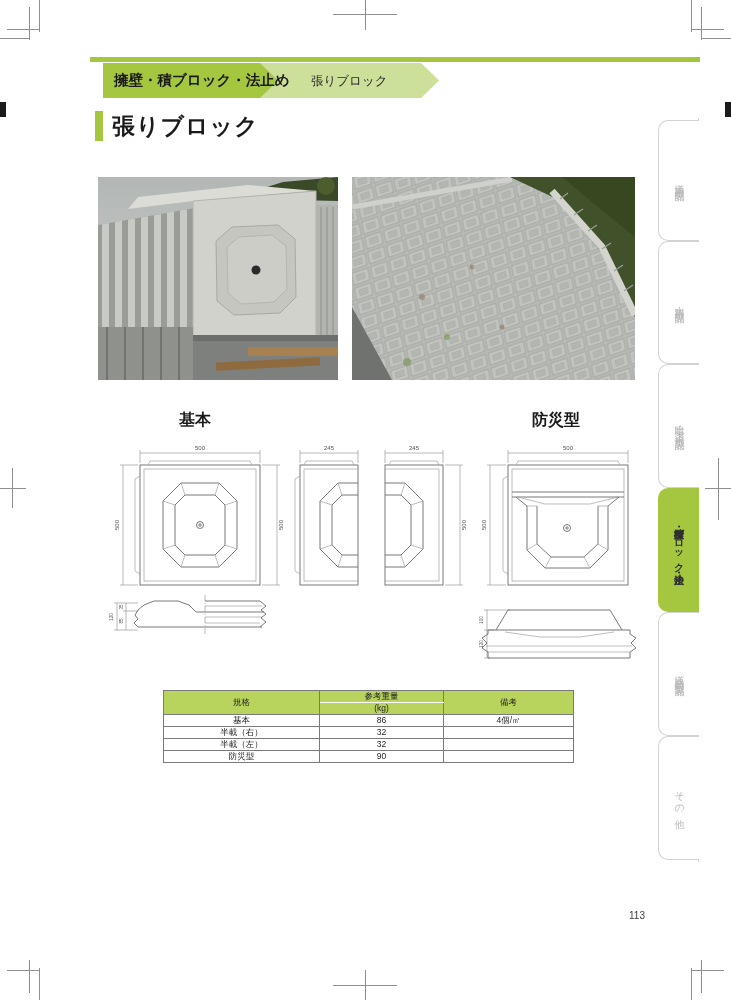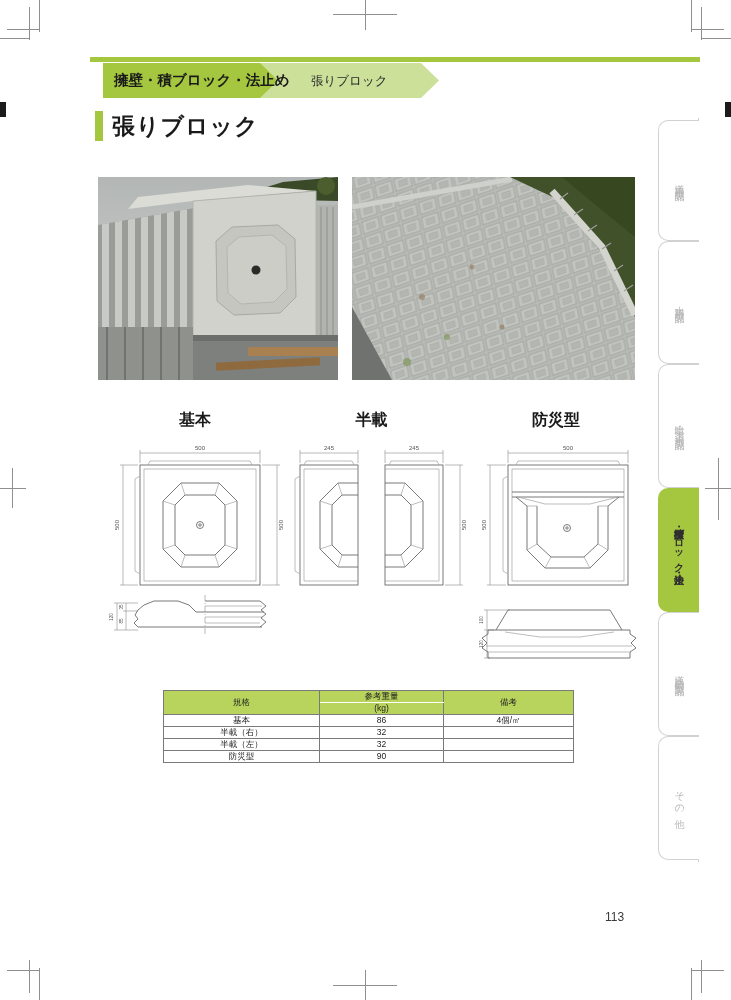--- a/index.html
+++ b/index.html
@@ -39,21 +39,21 @@
   .spec-table th{background:#b9d45c;}
   .spec-table th.weight-top{border-bottom:1px solid #ffffff;margin-top:36px;}
   
   .spine{position:absolute;left:698px;top:118px;width:1px;height:744px;background:#cfcfcf;}
   .tab{position:absolute;left:658px;width:41px;box-sizing:border-box;border:1px solid #d2d2d2;border-right:none;
        border-radius:10px 0 0 10px;background:#fff;display:flex;align-items:center;justify-content:center;}
   .tab span{writing-mode:vertical-rl;font-size:10px;letter-spacing:2px;color:#b8b8b8;}
   .tab.active{background:#a5c73f;border:none;}
   .tab.active span{color:#2f2f2f;font-weight:bold;letter-spacing:0;}
   
-  .pageno{position:absolute;left:605px;top:910px;width:40px;text-align:left;font-size:12px;color:#3a3a3a;}
+  .pageno{position:absolute;left:605px;top:910px;width:40px;text-align:right;font-size:10px;color:#3a3a3a;}
 </style>
 </head>
 <body>
 
 <div class="page">
 
   <div>
     <div class="cm" style="left:39px;top:0;width:1px;height:32px"></div>
     <div class="cm" style="left:29px;top:7px;width:1px;height:33px"></div>
     <div class="cm" style="left:7px;top:29px;width:33px;height:1px"></div>
@@ -159,21 +159,20 @@
       <polygon points="0,130 40,203 0,203" fill="#6f726e"></polygon>
       <circle cx="70" cy="120" r="3" fill="#8a6b4a" opacity="0.5"></circle>
       <circle cx="120" cy="90" r="2.5" fill="#8a6b4a" opacity="0.5"></circle>
       <circle cx="95" cy="160" r="3" fill="#77924e" opacity="0.6"></circle>
       <circle cx="150" cy="150" r="2.5" fill="#8a6b4a" opacity="0.5"></circle>
       <circle cx="55" cy="185" r="4" fill="#77924e" opacity="0.6"></circle>
     </svg>
   </div>
 
   <div class="variant-label" style="left:140px;width:110px">基本</div>
-  <div class="variant-label" style="left:300px;width:143px">半載</div>
   <div class="variant-label" style="left:496px;width:120px">防災型</div>
 
   <svg class="drawings" width="560" height="250" viewBox="0 0 560 250">
 
     <g>
       <rect class="dl" x="50" y="25" width="120" height="120"></rect>
       <rect class="dl2" x="54" y="29" width="112" height="112"></rect>
       <polyline class="dl2" points="58,25 60,21 160,21 162,25"></polyline>
       <polyline class="dl2" points="50,36 45,39 45,131 50,134"></polyline>
       <polygon class="dl" points="91,43 129,43 147,61 147,109 129,127 91,127 73,109 73,61"></polygon>

